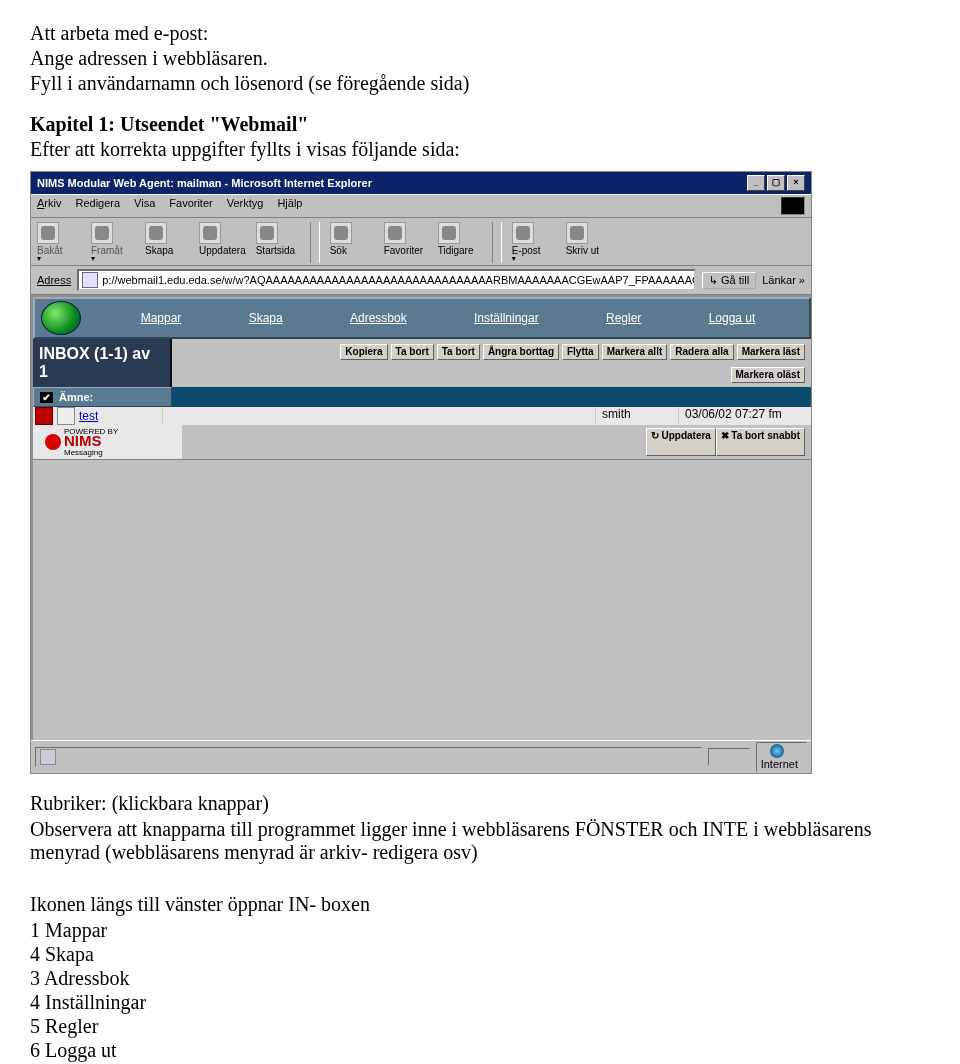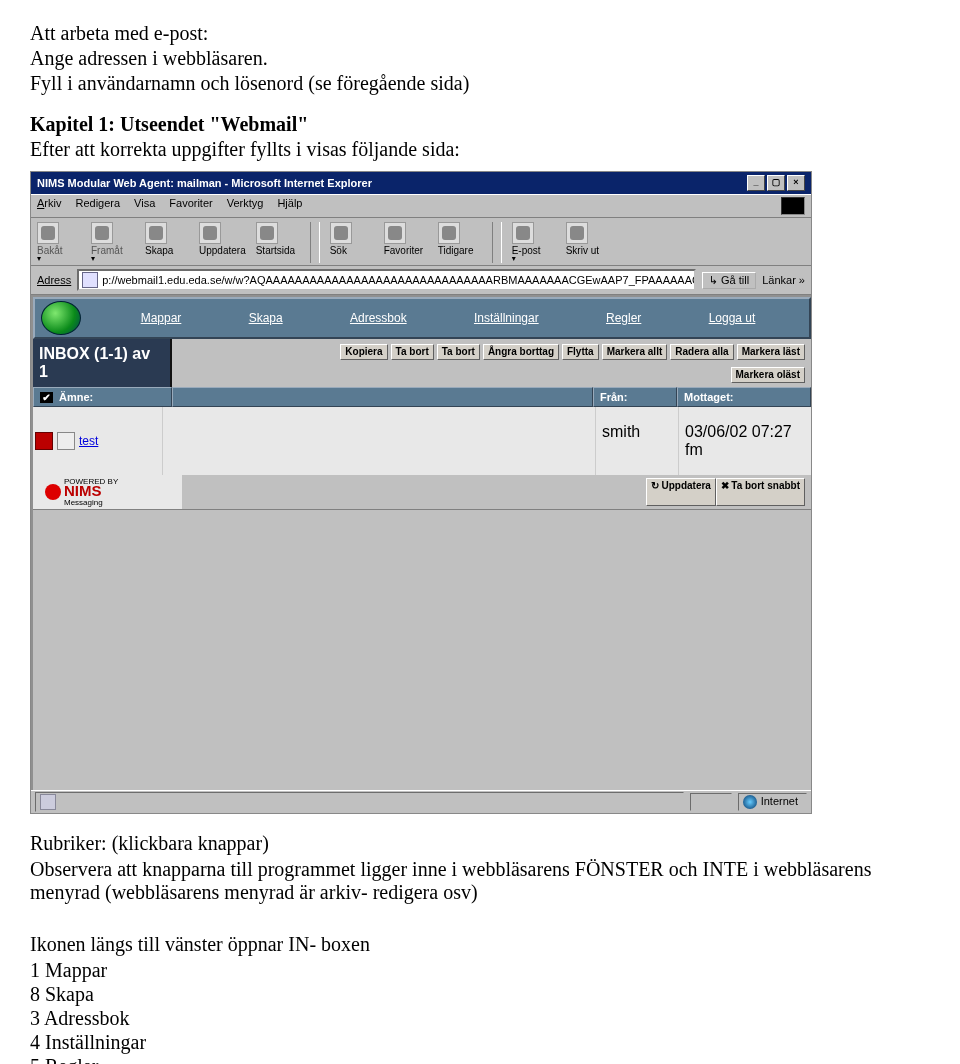--- a/index.html
+++ b/index.html
@@ -189,21 +189,21 @@
     .wm-h-cell.mott{width:120px;}
 
     .wm-row4 { display:flex; background:#e8e8e8; }
     .wm-cell-left {
       width:125px; display:flex; align-items:center; padding:0 2px; gap:4px;
     }
     .ico8{width:16px;height:16px;background:#b00;border:1px solid #600;}
     .ico8.b{background:#eee;border:1px solid #888;}
     .msglink{ color:#00d; text-decoration:underline; font-size:12px; }
     .wm-cell-right{ flex:1; display:flex; }
-    .wm-c{ padding:16px 6px; font-size:16px; border-left:1px solid #ccc;}
+    .wm-c{ padding:0 6px; font-size:12px; border-left:1px solid #ccc;}
     .wm-c.amne{flex:1;}
     .wm-c.fran{width:70px;}
     .wm-c.mott{width:120px;}
 
     .wm-row5{ display:flex;}
     .wm-nims{
       width:125px; padding:2px 12px; background:#e8e8e8;
       display:flex; align-items:center; gap:3px;
     }
     .wm-nims .pw{width:16px;height:16px;background:#d00;border-radius:50%;}
@@ -213,21 +213,21 @@
     .wm-r5r .mini .sy{font-size:10px;margin-right:2px;}
 
     .ie-blank{ background:#c0c0c0; height:280px; border-top:1px solid #808080;}
     .statusbar{
       background:#c0c0c0; border-top:1px solid #fff;
       display:flex; align-items:center; font-size:11px; padding:1px 4px;
       gap:6px;
     }
     .statusbar .stat-l{flex:1; border:1px inset #c0c0c0; padding:1px 4px; display:flex; align-items:center;}
     .statusbar .stat-l .pic{width:14px;height:14px;background:#ccd;border:1px solid #889;margin-right:4px;}
-    .statusbar .stat-r{border:1px inset #c0c0c0; padding:1px 8px 1px 4px; display:flex; align-items:flex-start;}
+    .statusbar .stat-r{border:1px inset #c0c0c0; padding:1px 8px 1px 4px; display:flex; align-items:center;flex-direction:column;}
     .statusbar .stat-r .gl{width:14px;height:14px;background:radial-gradient(#6cf,#036);border-radius:50%;margin-right:4px;}
     .statusbar .mid{ width:40px; border:1px inset #c0c0c0; height:16px;}
 
     
     .below { margin-top: 18px; }
     .below p { margin: 3px 0; }
     .list div { margin: 1px 0; }
   </style>
 </head>
 <body>
@@ -350,25 +350,20 @@
         <div style="width:100%"></div>
         <div class="mini">Markera oläst</div>
       </div>
     </div>
 
     <div class="wm-row3">
       <div class="wm-h-left">
         <div class="chk">✔</div>
         <span>Ämne:</span>
       </div>
-      <div class="wm-h-right">
-        <div class="wm-h-cell amne"></div>
-        <div class="wm-h-cell fran">Från:</div>
-        <div class="wm-h-cell mott">Mottaget:</div>
-      </div>
     </div>
 
     <div class="wm-row4">
       <div class="wm-cell-left">
         <div class="ico8"></div>
         <div class="ico8 b"></div>
         <span class="msglink">test</span>
       </div>
       <div class="wm-cell-right">
         <div class="wm-c amne"></div>
@@ -403,19 +398,19 @@
   </div>
 </div>
 
 <div class="below">
   <p>Rubriker: (klickbara knappar)</p>
   <p>Observera att knapparna till programmet ligger inne i webbläsarens FÖNSTER och INTE i webbläsarens menyrad (webbläsarens menyrad är arkiv- redigera osv)</p>
   <br>
   <p>Ikonen längs till vänster öppnar IN- boxen</p>
   <div class="list">
     <div>1 Mappar</div>
-    <div>8 Skapa</div>
+    <div>4 Skapa</div>
     <div>3 Adressbok</div>
     <div>4 Inställningar</div>
     <div>5 Regler</div>
     <div>6 Logga ut</div>
   </div>
 </div>
 
 </body></html>

